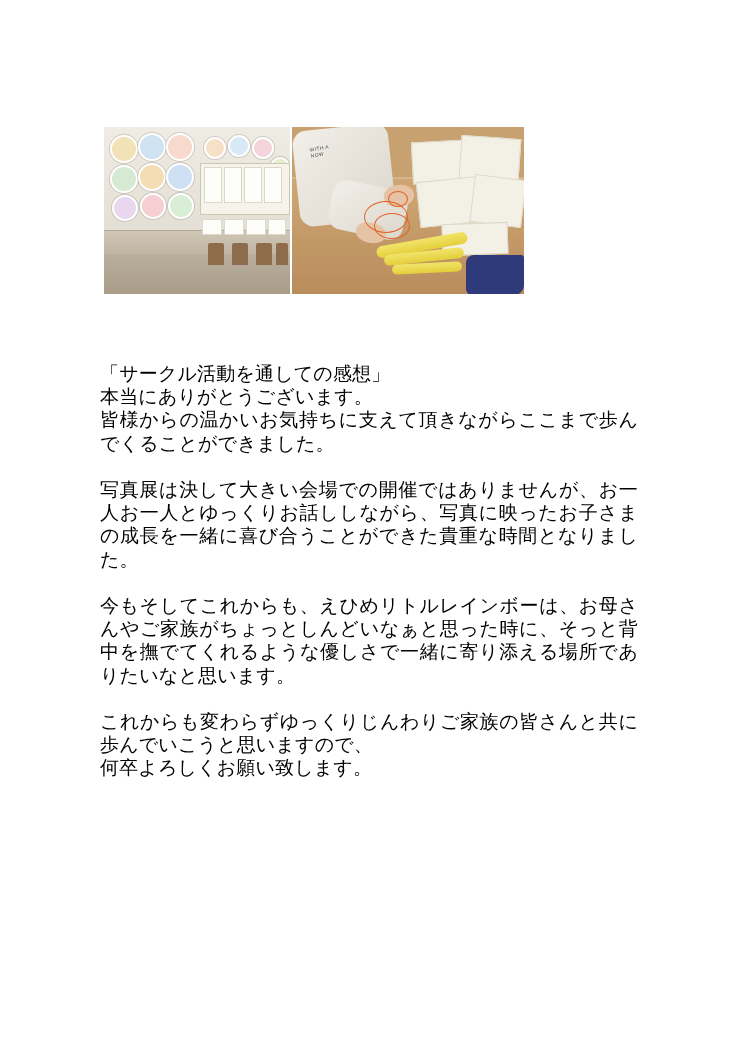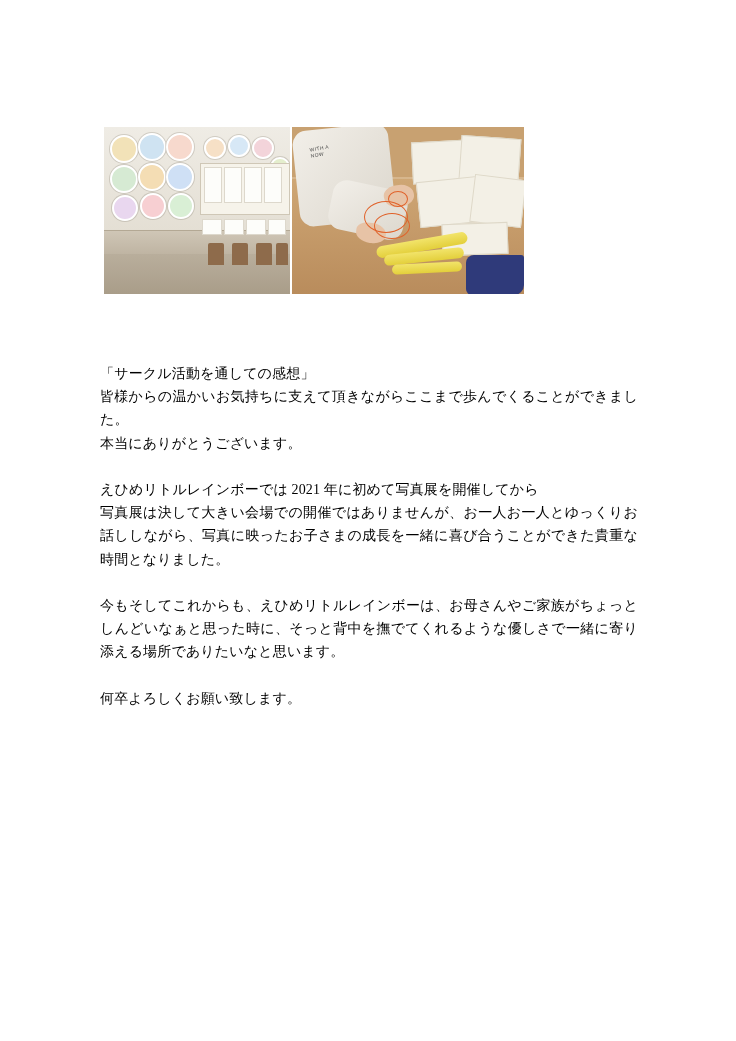--- a/index.html
+++ b/index.html
@@ -133,21 +133,21 @@
     background: #2f3a7a;
     border-radius: 8px 3px 10px 6px;
   }
 
   
   .body-text {
     position: absolute;
     left: 100px;
     top: 362px;
     width: 538px;
-    font-size: 14px;
+    font-size: 19px;
     line-height: 23.2px;
     text-align: justify;
     text-justify: inter-character;
     letter-spacing: .15px;
   }
   .para { margin: 0; }
   .gap { height: 23.2px; }
 </style>
 </head>
 <body>
@@ -219,24 +219,24 @@
       <div class="pr-yellow" style="left:84px; top:112px; width:92px; height:12px; transform:rotate(-10deg);"></div>
       <div class="pr-yellow" style="left:92px; top:124px; width:80px; height:11px; transform:rotate(-6deg);"></div>
       <div class="pr-yellow" style="left:100px; top:136px; width:70px; height:10px; transform:rotate(-3deg);"></div>
 
       <div class="pr-navy" style="left:174px; top:128px; width:58px; height:40px;"></div>
     </div>
   </div>
 
   <div class="body-text">
     <p class="para">「サークル活動を通しての感想」</p>
+    <p class="para">本当にありがとうございます。</p>
     <p class="para">皆様からの温かいお気持ちに支えて頂きながらここまで歩んでくることができました。</p>
-    <p class="para">本当にありがとうございます。</p>
     <div class="gap"></div>
-    <p class="para">えひめリトルレインボーでは 2021 年に初めて写真展を開催してから</p>
     <p class="para">写真展は決して大きい会場での開催ではありませんが、お一人お一人とゆっくりお話ししながら、写真に映ったお子さまの成長を一緒に喜び合うことができた貴重な時間となりました。</p>
     <div class="gap"></div>
     <p class="para">今もそしてこれからも、えひめリトルレインボーは、お母さんやご家族がちょっとしんどいなぁと思った時に、そっと背中を撫でてくれるような優しさで一緒に寄り添える場所でありたいなと思います。</p>
     <div class="gap"></div>
+    <p class="para">これからも変わらずゆっくりじんわりご家族の皆さんと共に歩んでいこうと思いますので、</p>
     <p class="para">何卒よろしくお願い致します。</p>
   </div>
 
 </div>
 
 </body></html>

